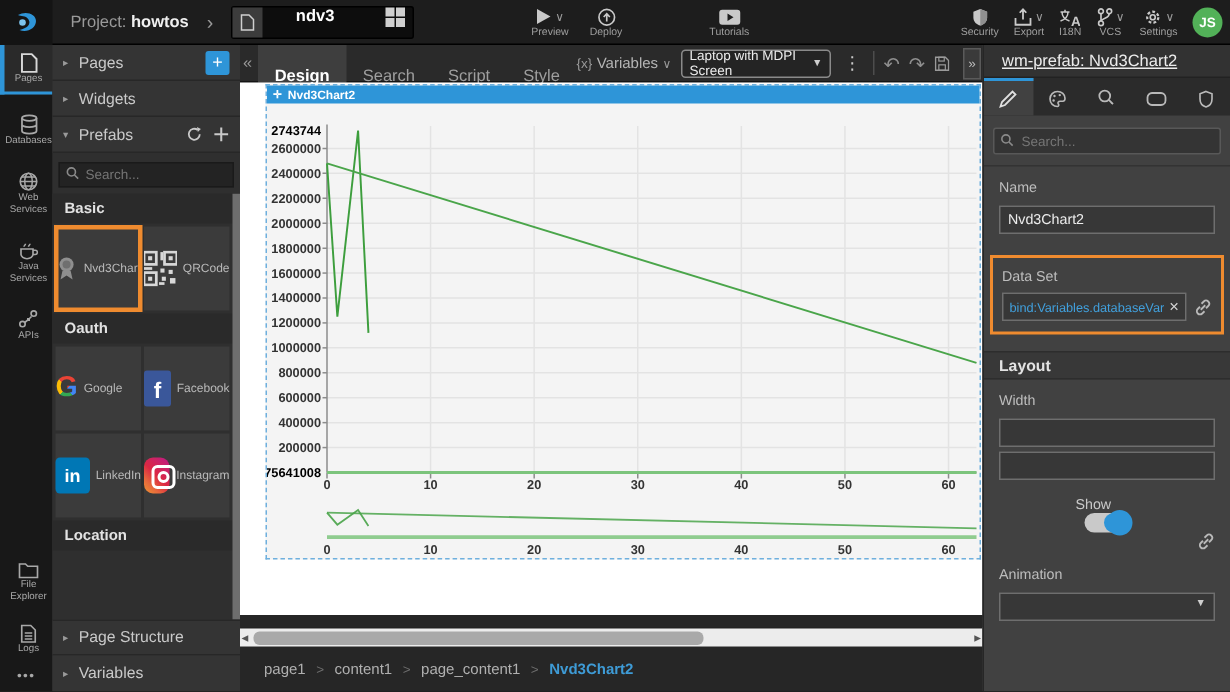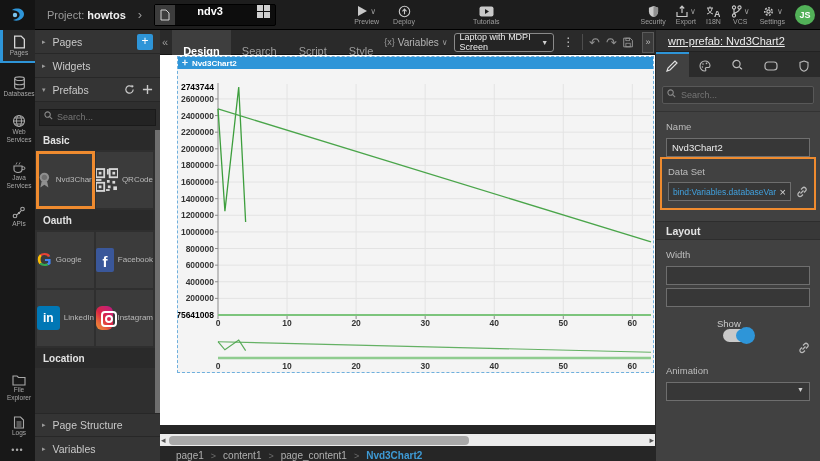--- a/index.html
+++ b/index.html
@@ -75,39 +75,39 @@
   .expand-btn { width:15px; height:21px; background:#3a3a3a; border:1px solid #5a5a5a; color:#bcbcbc; font-size:9px; display:flex; align-items:center; justify-content:center; margin:0 1px 0 3px; cursor:pointer; }
   .canvas-body { flex:1; background:#fff; position:relative; overflow:hidden; }
   .widget { position:absolute; left:17px; top:1px; width:477px; height:317px; border:1px dashed #6fb0de; background:#f4f4f4; cursor:move; }
   .w-header { height:12px; background:#2e95d8; color:#fff; font-size:8px; font-weight:bold; display:flex; align-items:center; gap:4px; padding:0 4px; }
   #chart-svg { position:absolute; left:0; top:12px; }
   .canvas-gap { height:8px; flex:none; background:#262626; }
   .hscroll { height:13px; flex:none; background:#ececec; position:relative; border-top:1px solid #222; }
   .hs-thumb { position:absolute; left:9px; top:1.5px; width:300px; height:9px; background:#a9a9a9; border-radius:4px; cursor:grab; }
   .hs-arrow { position:absolute; top:0; color:#555; font-size:9px; line-height:12px; cursor:pointer; }
   .hs-arrow.left { left:1px; } .hs-arrow.right { right:1px; }
-  .crumbbar { height:15px; flex:none; background:#262626; display:flex; align-items:flex-end; gap:7px; padding-left:16px; font-size:10px; }
+  .crumbbar { height:30px; flex:none; background:#262626; display:flex; align-items:center; gap:7px; padding-left:16px; font-size:10px; }
   .crumb { color:#b0b0b0; cursor:pointer; }
   .crumb.current { color:#3e9bd6; font-weight:bold; }
   .crumb-sep { color:#6e6e6e; font-size:9px; }
 
   
   .rpanel { position:absolute; left:655px; top:30px; width:165px; height:431px; background:#414141; border-left:1px solid #262626; display:flex; flex-direction:column; z-index:4; }
   .rp-header { height:22px; flex:none; background:#323232; color:#ececec; font-size:11px; display:flex; align-items:center; padding-left:12px; border-bottom:1px solid #222;text-decoration:underline; }
   .rp-tabs { height:25px; flex:none; background:#2b2b2b; display:flex; }
   .rp-tab { flex:1; display:flex; align-items:center; justify-content:center; border-top:2px solid transparent; cursor:pointer; }
   .rp-tab.active { background:#414141; border-top-color:#2e95d8; }
   .rp-search { position:relative; margin:7px 6px 4px; }
   .rp-search svg { position:absolute; left:5px; top:5px; }
   .rp-search input { width:100%; height:18px; background:#343434; border:1px solid #585858; border-radius:2px; color:#9a9a9a; font-size:9px; padding:0 4px 0 18px; font-family:"Liberation Sans",sans-serif; }
   .rp-div { height:1px; background:#333; margin:3px 0 0; }
   .rp-field { padding:2px 10px 0; }
   .rp-label { color:#bdbdbd; font-size:9.5px; margin:7px 0 5px; }
   .rp-input { width:100%; height:19px; background:#373737; border:1px solid #6e6e6e; color:#ececec; font-size:9.5px; padding:0 5px; font-family:"Liberation Sans",sans-serif; }
-  .dataset-box { margin:0 4px 2px; padding:0 6px 7px; border:2px solid #ef8b2f; }
+  .dataset-box { margin:14px 4px 2px; padding:0 6px 7px; border:2px solid #ef8b2f; }
   .ds-row { display:flex; align-items:center; gap:5px; }
   .ds-input { flex:1; display:flex; align-items:center; height:19px; background:#373737; border:1px solid #6e6e6e; overflow:hidden; min-width:0; }
   .ds-text { flex:1; color:#41a0dd; font-size:8.5px; white-space:nowrap; overflow:hidden; padding-left:4px; min-width:0; }
   .ds-x { color:#d5d5d5; font-size:11px; padding:0 4px; cursor:pointer; flex:none; }
   .rp-sec { height:19px; flex:none; background:#383838; border-top:1px solid #2d2d2d; border-bottom:1px solid #2d2d2d; display:flex; align-items:center; padding-left:10px; color:#e3e3e3; font-size:10.5px; font-weight:bold; margin-top:9px; }
   .show-row { display:flex; align-items:center; padding:11px 10px 2px;flex-direction:column; }
   .show-label { color:#c9c9c9; font-size:9.5px; width:42px; }
   .toggle { position:relative; width:30px; height:13px; border-radius:7px; background:#c9c9c9; cursor:pointer; }
   .toggle-fill { position:absolute; right:0; top:0; width:58%; height:100%; border-radius:7px; background:#2e95d8; }
   .toggle-knob { position:absolute; right:-2px; top:-2px; width:17px; height:17px; border-radius:50%; background:#2e95d8; }

